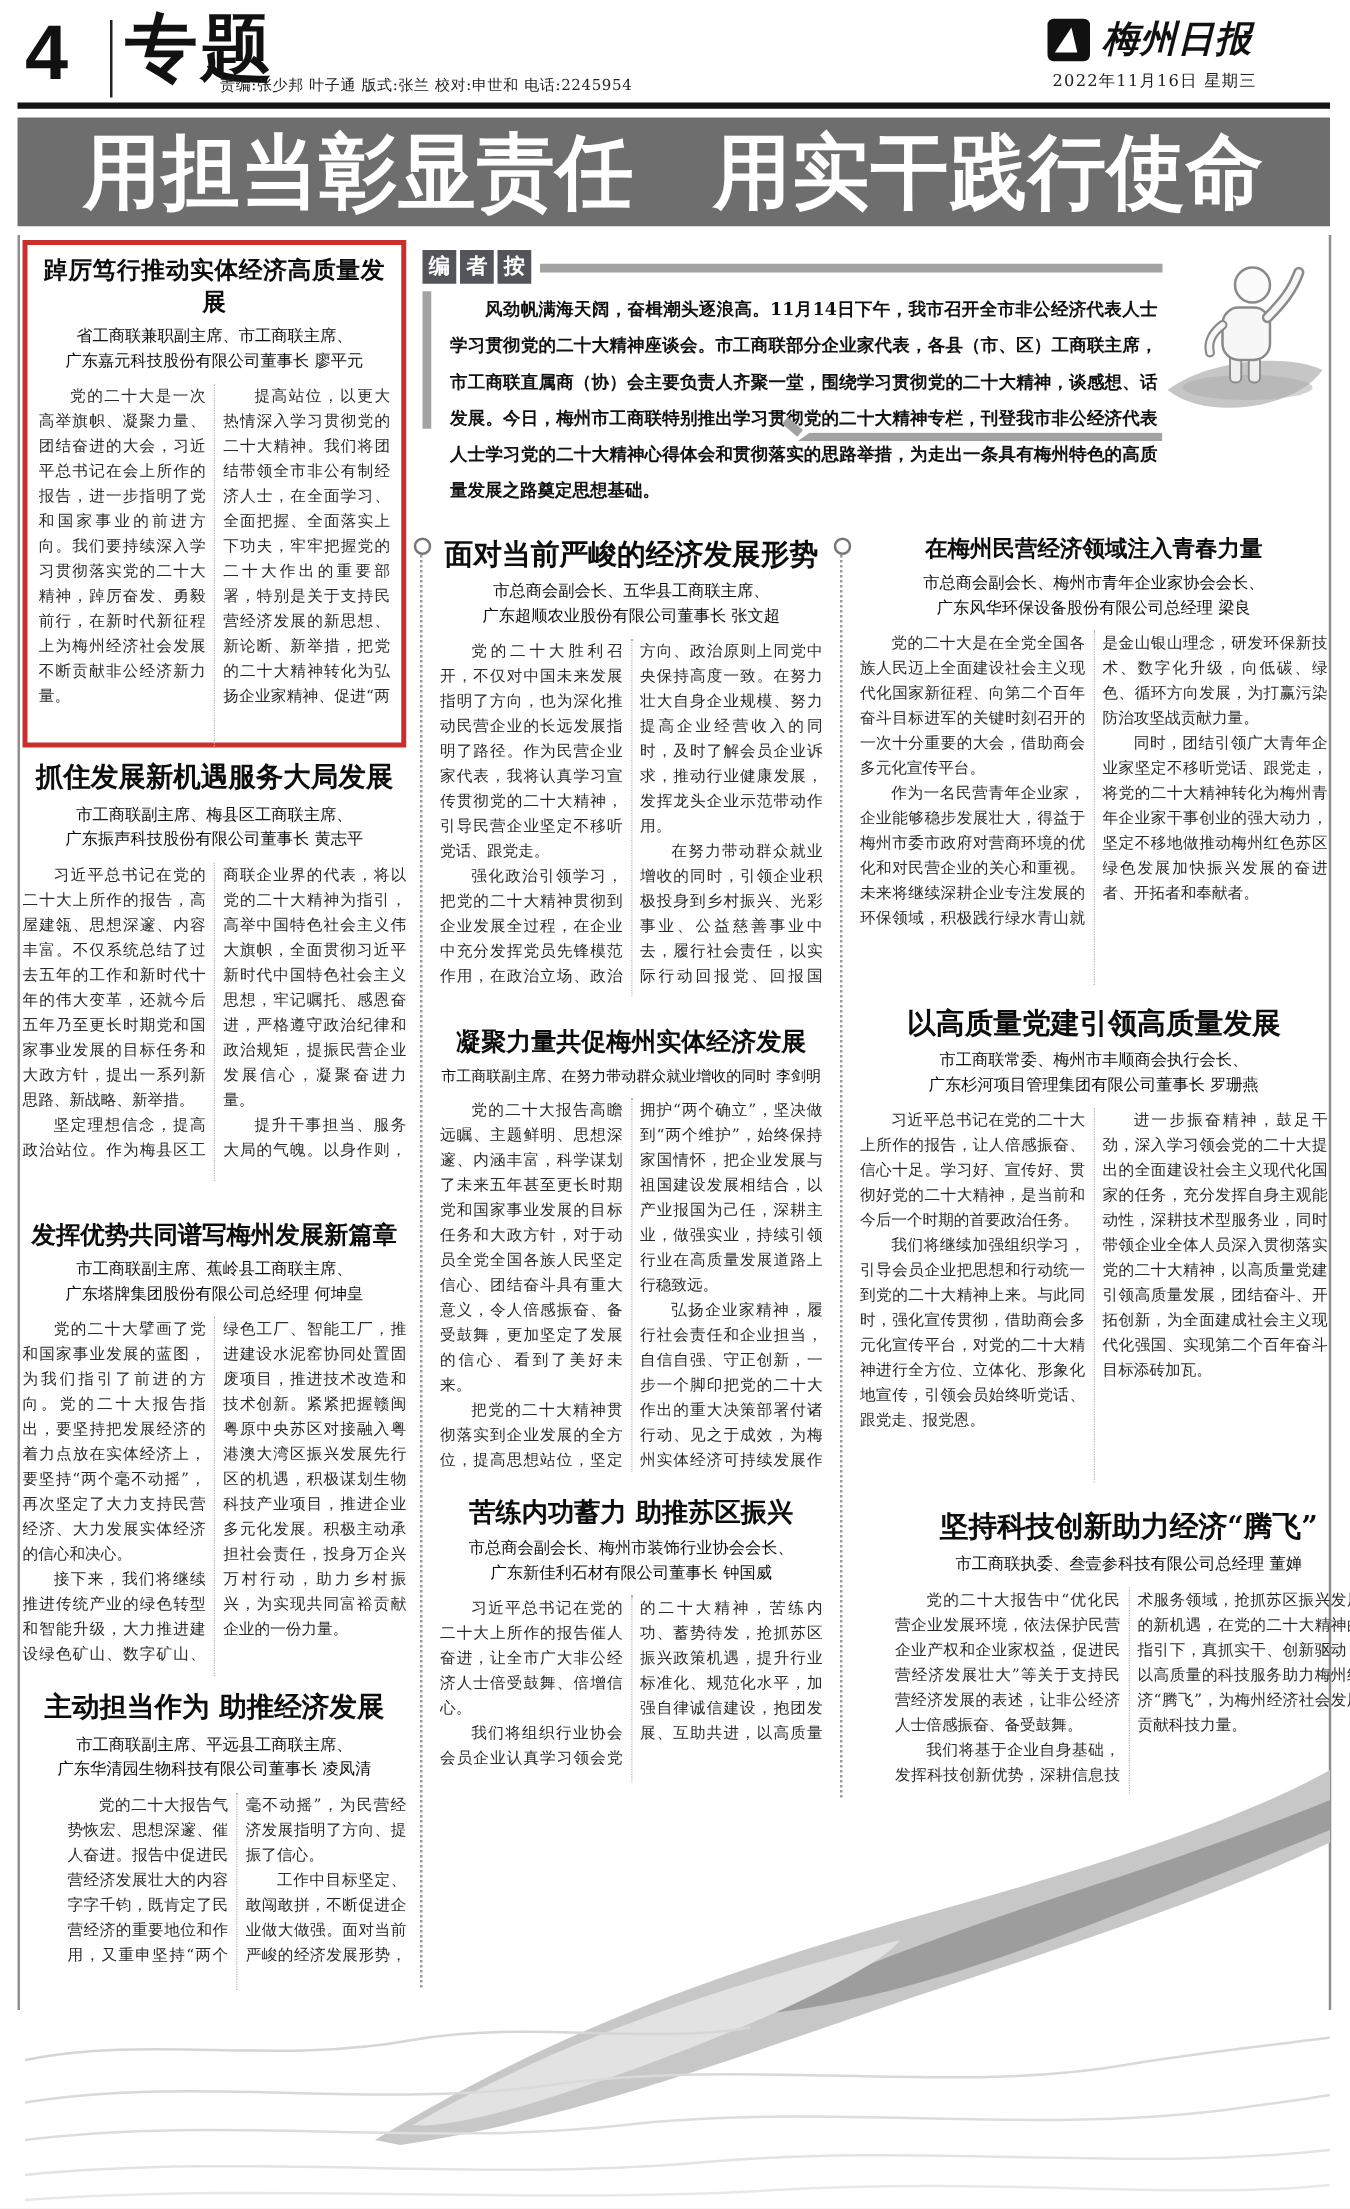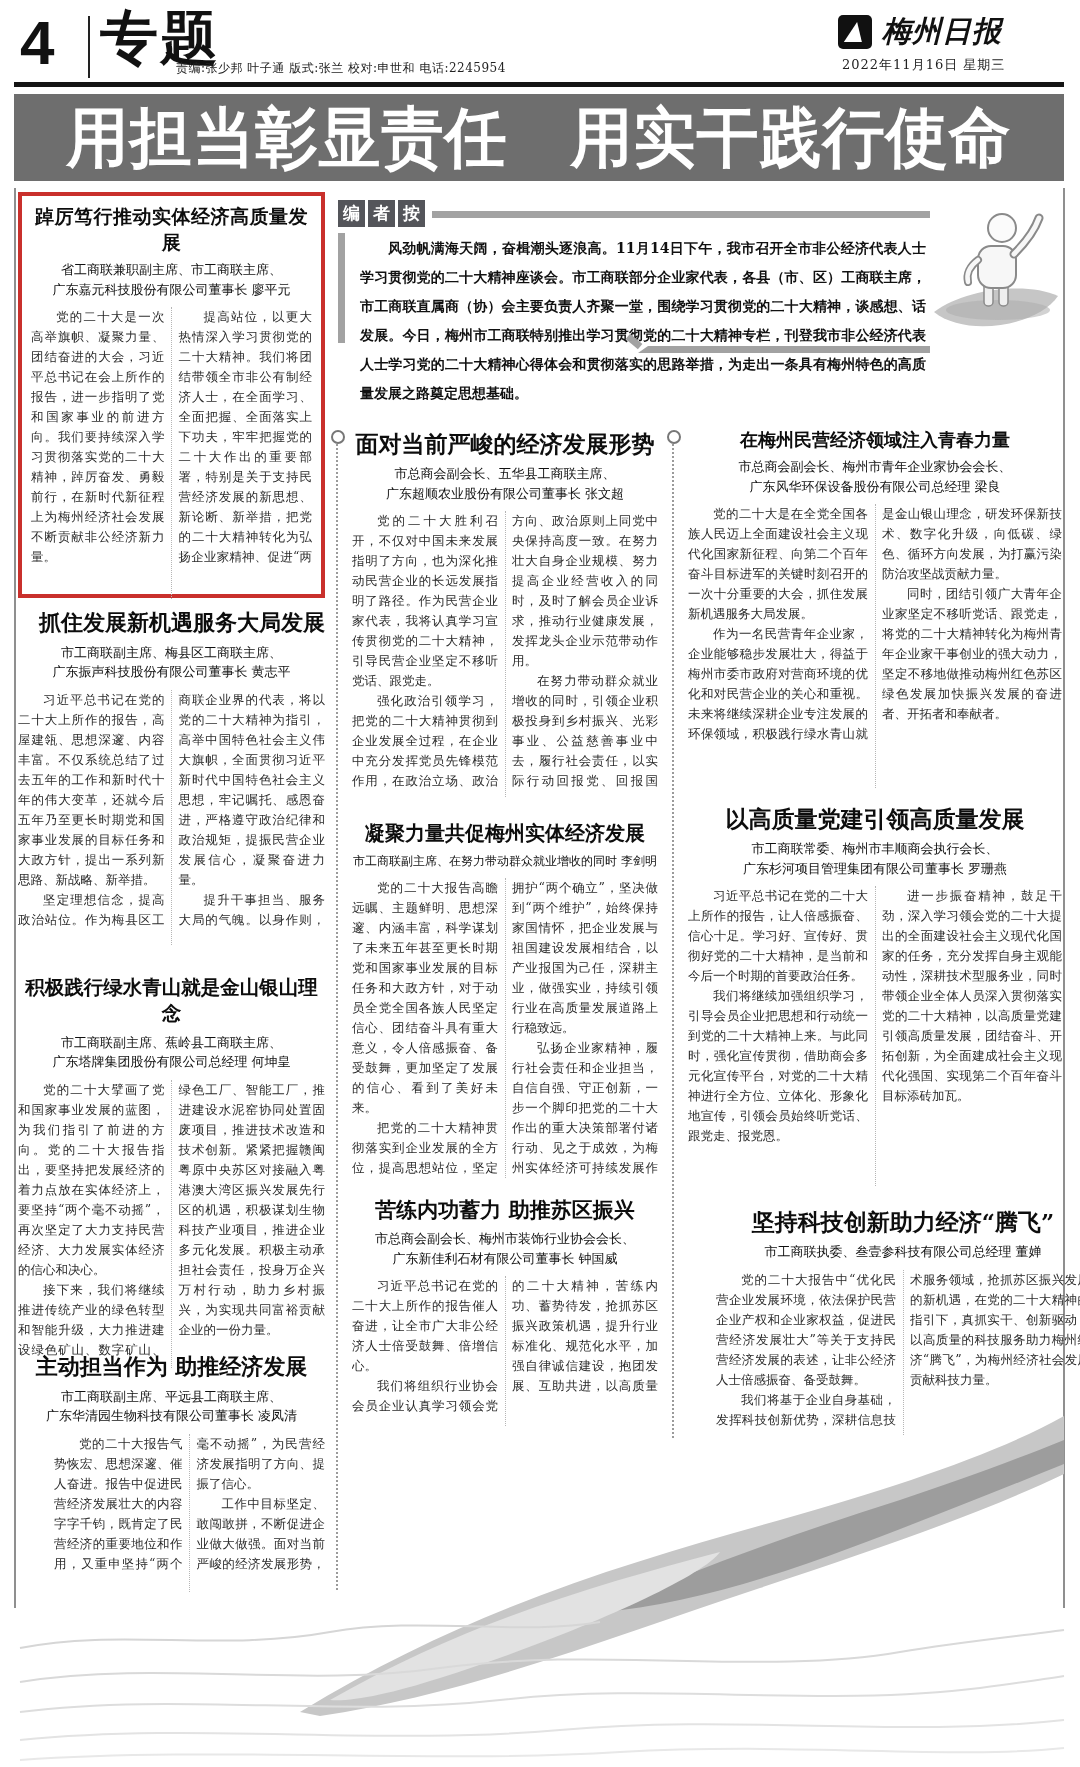--- a/index.html
+++ b/index.html
@@ -120,34 +120,34 @@
   </svg>
 
   <div class="vdot" style="left:336px;top:432px;height:1158px;">
     <span class="knob"></span>
   </div>
   <div class="vdot" style="left:672px;top:432px;height:1006px;">
     <span class="knob"></span>
   </div>
 
   <section class="article" style="left:18px;top:608px;width:307px;">
-    <h2 class="a-title" style="font-size:22px;text-align:right;">抓住发展新机遇服务大局发展</h2>
+    <h2 class="a-title" style="font-size:22px;">抓住发展新机遇服务大局发展</h2>
     <div class="a-byline">
         <div>市工商联副主席、梅县区工商联主席、</div>
         <div>广东振声科技股份有限公司董事长 黄志平</div>
       </div>
     <div class="a-body" style="height:255px;">
         <p class="para">习近平总书记在党的二十大上所作的报告，高屋建瓴、思想深邃、内容丰富。不仅系统总结了过去五年的工作和新时代十年的伟大变革，还就今后五年乃至更长时期党和国家事业发展的目标任务和大政方针，提出一系列新思路、新战略、新举措。</p>
         <p class="para">坚定理想信念，提高政治站位。作为梅县区工商联企业界的代表，将以党的二十大精神为指引，高举中国特色社会主义伟大旗帜，全面贯彻习近平新时代中国特色社会主义思想，牢记嘱托、感恩奋进，严格遵守政治纪律和政治规矩，提振民营企业发展信心，凝聚奋进力量。</p>
         <p class="para">提升干事担当、服务大局的气魄。以身作则，引导全区非公有制经济人士争做爱国敬业、守法经营、创业创新、回报社会的典范，大力促进“两个健康”，服务中心大局，为梅州经济社会高质量发展贡献更多智慧和力量。</p>
       </div>
   </section>
 
   <section class="article" style="left:18px;top:975px;width:307px;">
-    <h2 class="a-title" style="font-size:19.5px;">积极践行绿水青山就是金山银山理念</h2>
+    <h2 class="a-title" style="font-size:19.5px;">发挥优势共同谱写梅州发展新篇章</h2>
     <div class="a-byline">
         <div>市工商联副主席、蕉岭县工商联主席、</div>
         <div>广东塔牌集团股份有限公司总经理 何坤皇</div>
       </div>
     <div class="a-body" style="height:288px;">
         <p class="para">党的二十大擘画了党和国家事业发展的蓝图，为我们指引了前进的方向。党的二十大报告指出，要坚持把发展经济的着力点放在实体经济上，要坚持“两个毫不动摇”，再次坚定了大力支持民营经济、大力发展实体经济的信心和决心。</p>
         <p class="para">接下来，我们将继续推进传统产业的绿色转型和智能升级，大力推进建设绿色矿山、数字矿山、绿色工厂、智能工厂，推进建设水泥窑协同处置固废项目，推进技术改造和技术创新。紧紧把握赣闽粤原中央苏区对接融入粤港澳大湾区振兴发展先行区的机遇，积极谋划生物科技产业项目，推进企业多元化发展。积极主动承担社会责任，投身万企兴万村行动，助力乡村振兴，为实现共同富裕贡献企业的一份力量。</p>
       </div>
   </section>
 
@@ -200,21 +200,21 @@
       </div>
   </section>
 
   <section class="article" style="left:688px;top:428px;width:374px;">
     <h2 class="a-title" style="font-size:18px;">在梅州民营经济领域注入青春力量</h2>
     <div class="a-byline">
         <div>市总商会副会长、梅州市青年企业家协会会长、</div>
         <div>广东风华环保设备股份有限公司总经理 梁良</div>
       </div>
     <div class="a-body" style="height:284px;">
-        <p class="para">党的二十大是在全党全国各族人民迈上全面建设社会主义现代化国家新征程、向第二个百年奋斗目标进军的关键时刻召开的一次十分重要的大会，抓住发展新机遇服务大局发展。</p>
+        <p class="para">党的二十大是在全党全国各族人民迈上全面建设社会主义现代化国家新征程、向第二个百年奋斗目标进军的关键时刻召开的一次十分重要的大会，借助商会多元化宣传平台。</p>
         <p class="para">作为一名民营青年企业家，企业能够稳步发展壮大，得益于梅州市委市政府对营商环境的优化和对民营企业的关心和重视。未来将继续深耕企业专注发展的环保领域，积极践行绿水青山就是金山银山理念，研发环保新技术、数字化升级，向低碳、绿色、循环方向发展，为打赢污染防治攻坚战贡献力量。</p>
         <p class="para">同时，团结引领广大青年企业家坚定不移听党话、跟党走，将党的二十大精神转化为梅州青年企业家干事创业的强大动力，坚定不移地做推动梅州红色苏区绿色发展加快振兴发展的奋进者、开拓者和奉献者。</p>
       </div>
   </section>
 
   <section class="article" style="left:688px;top:803px;width:374px;">
     <h2 class="a-title" style="font-size:23px;">以高质量党建引领高质量发展</h2>
     <div class="a-byline">
         <div>市工商联常委、梅州市丰顺商会执行会长、</div>
         <div>广东杉河项目管理集团有限公司董事长 罗珊燕</div>

